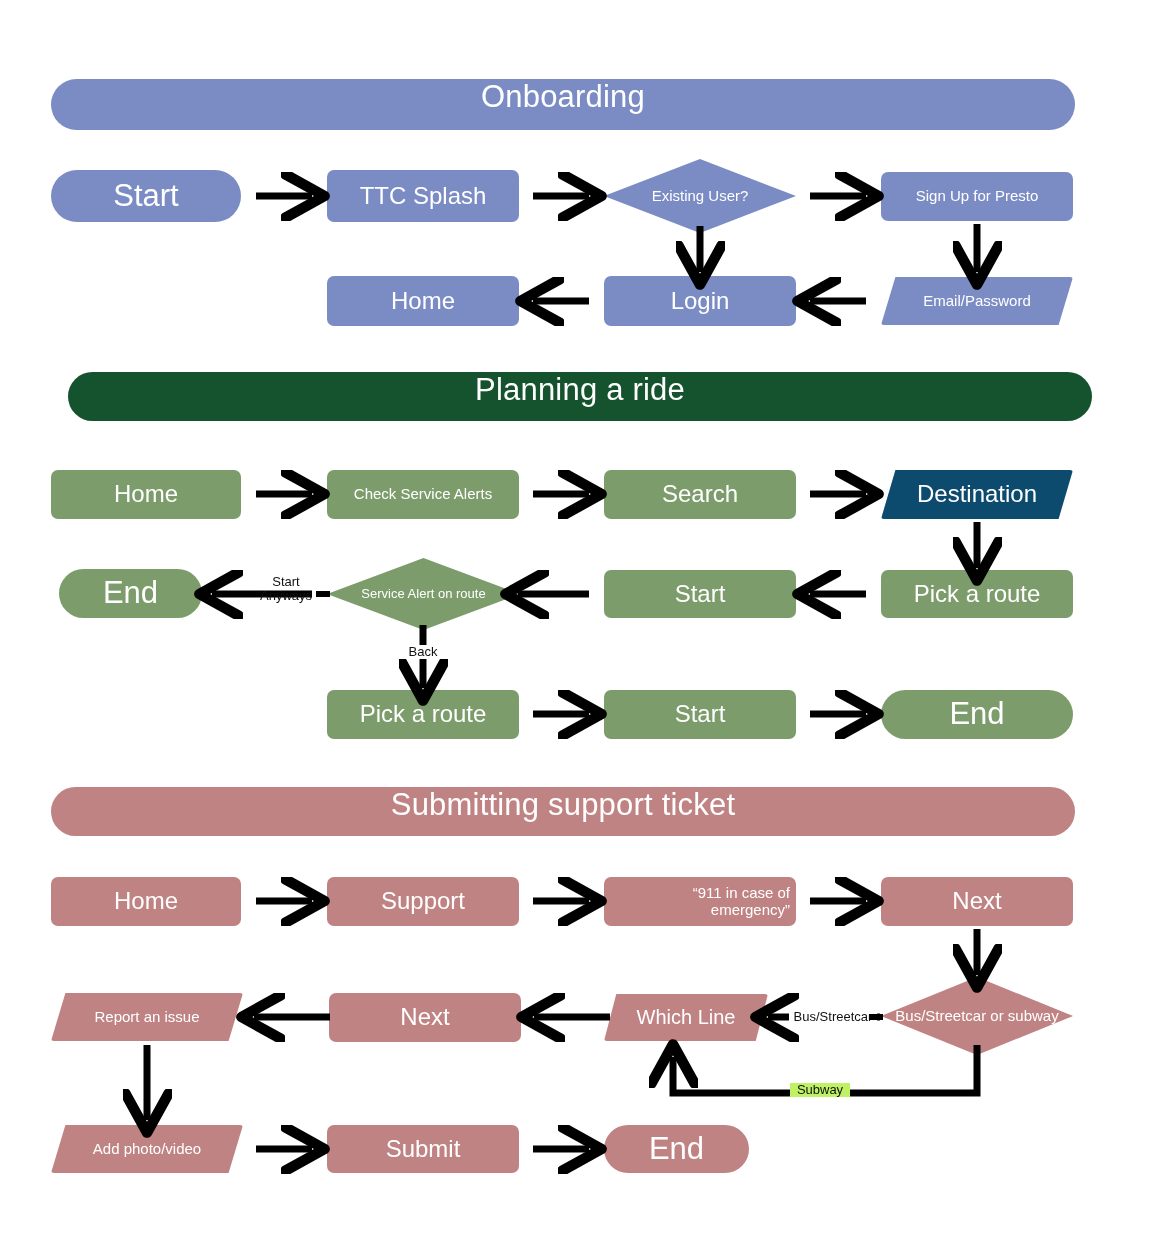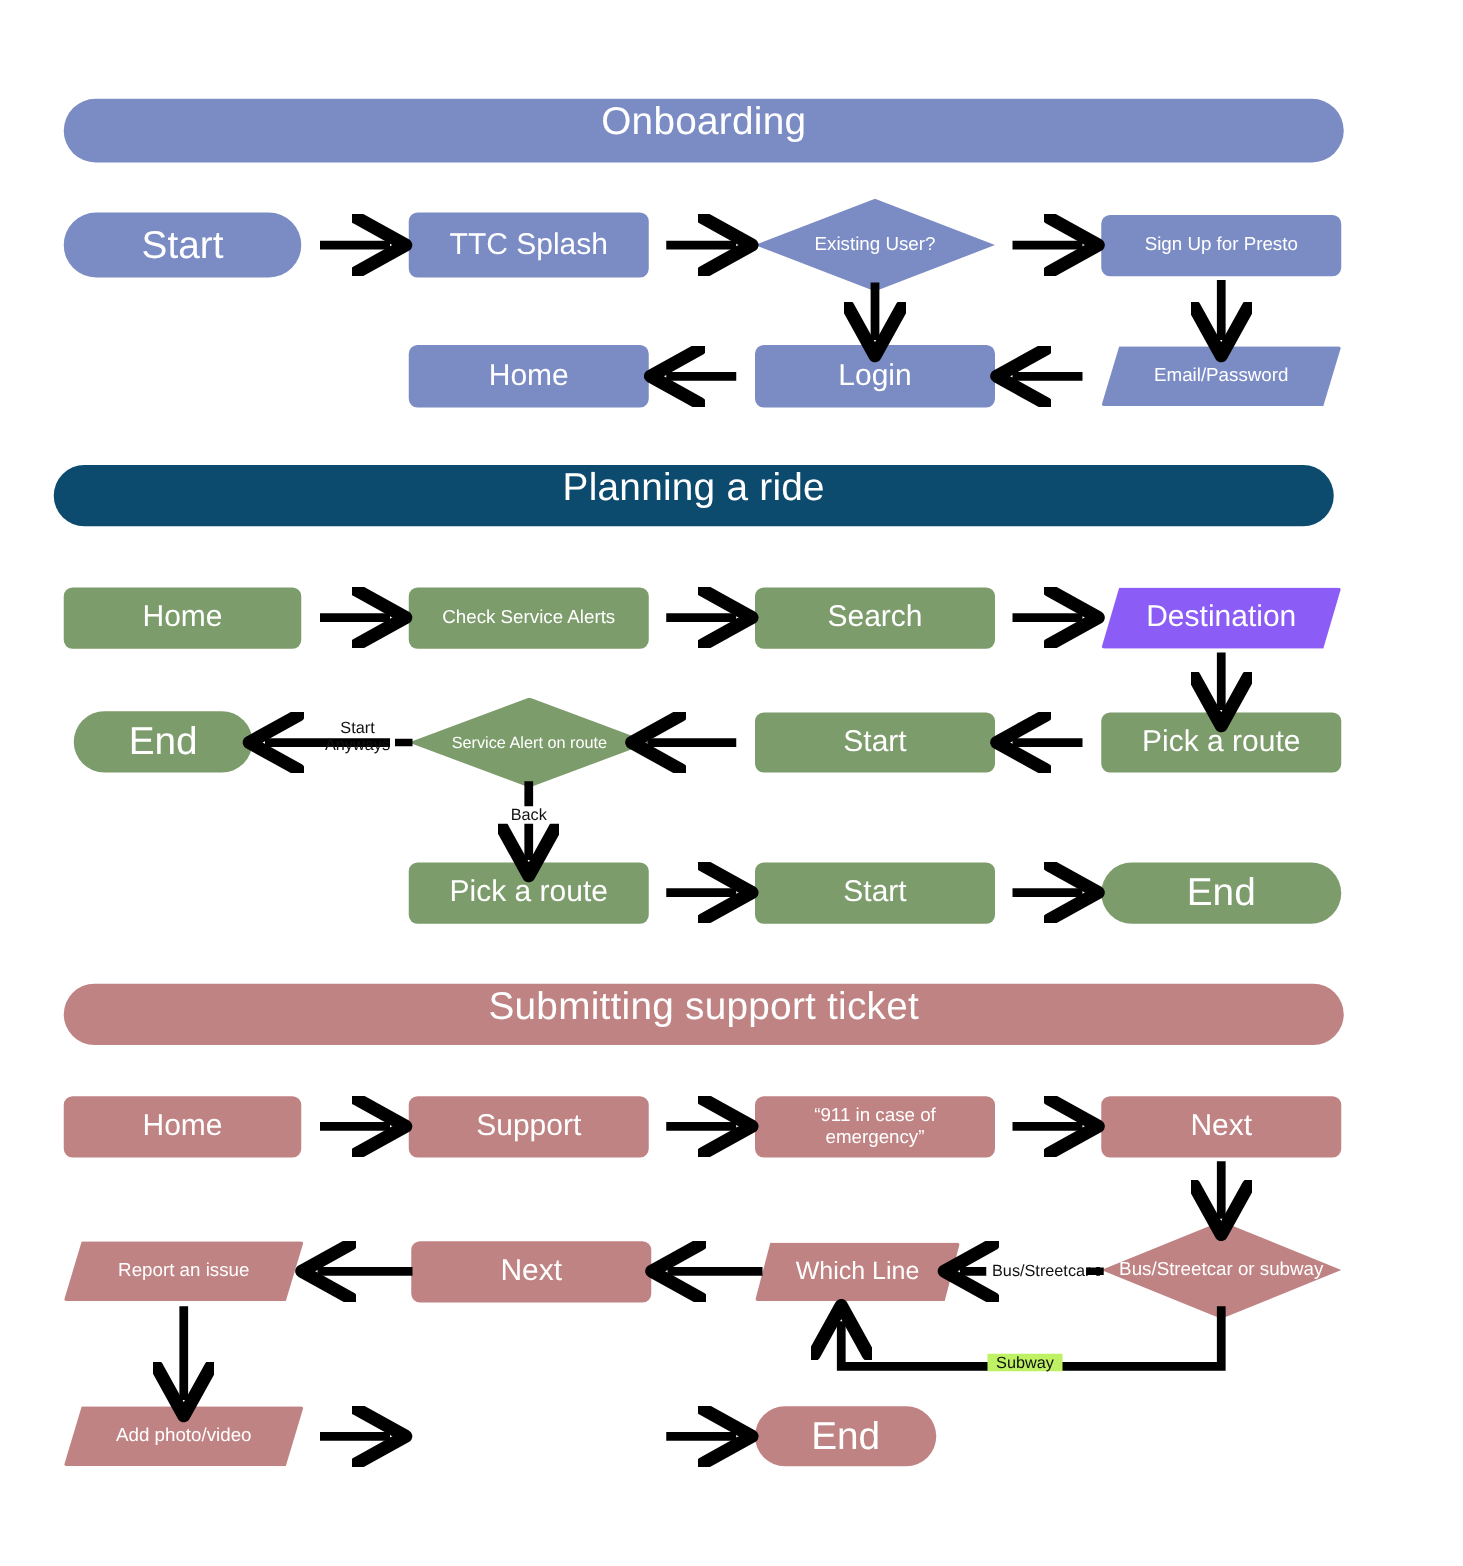--- a/index.html
+++ b/index.html
@@ -183,37 +183,37 @@
   </div>
 
   <div class="node rect t-lg" style="left:604px; top:276px; width:192px; height:50px; background:#7b8bc4;">
     <span>Login</span>
   </div>
 
   <div class="node rect t-lg" style="left:327px; top:276px; width:192px; height:50px; background:#7b8bc4;">
     <span>Home</span>
   </div>
 
-  <div class="banner" style="left:43px; top:372px; width:1024px; height:49px; background:#0c4a6e;">
+  <div class="banner" style="left:68px; top:372px; width:1024px; height:49px; background:#14532d;">
     <span>Planning a ride</span>
   </div>
 
   <div class="node rect t-lg" style="left:51px; top:470px; width:190px; height:49px; background:#7d9c6b;">
     <span>Home</span>
   </div>
 
   <div class="node rect t-sm" style="left:327px; top:470px; width:192px; height:49px; background:#7d9c6b;">
     <span>Check Service Alerts</span>
   </div>
 
   <div class="node rect t-lg" style="left:604px; top:470px; width:192px; height:49px; background:#7d9c6b;">
     <span>Search</span>
   </div>
 
-  <div class="node para t-lg" style="left:881px; top:470px; width:192px; height:49px; background:#8b5cf6;">
+  <div class="node para t-lg" style="left:881px; top:470px; width:192px; height:49px; background:#0c4a6e;">
     <span>Destination</span>
   </div>
 
   <div class="node rect t-lg" style="left:881px; top:570px; width:192px; height:48px; background:#7d9c6b;">
     <span>Pick a route</span>
   </div>
 
   <div class="node rect t-lg" style="left:604px; top:570px; width:192px; height:48px; background:#7d9c6b;">
     <span>Start</span>
   </div>
@@ -254,21 +254,21 @@
   </div>
 
   <div class="node rect t-lg" style="left:51px; top:877px; width:190px; height:49px; background:#c08384;">
     <span>Home</span>
   </div>
 
   <div class="node rect t-lg" style="left:327px; top:877px; width:192px; height:49px; background:#c08384;">
     <span>Support</span>
   </div>
 
-  <div class="node rect t-sm" style="left:604px; top:877px; width:192px; height:49px; background:#c08384;">
+  <div class="node rect t-sm" style="left:604px; top:877px; width:192px; height:49px; background:#c08384;text-align:right;">
     <span>“911 in case of emergency”</span>
   </div>
 
   <div class="node rect t-lg" style="left:881px; top:877px; width:192px; height:49px; background:#c08384;">
     <span>Next</span>
   </div>
 
   <div class="node diamond t-sm" style="left:881px; top:977px; width:192px; height:78px;">
     <div class="dbody" style="background:#c08384;"></div>
     <span class="dlabel">Bus/Streetcar or subway</span>
@@ -283,20 +283,23 @@
   </div>
 
   <div class="node para t-sm" style="left:51px; top:993px; width:192px; height:48px; background:#c08384;">
     <span>Report an issue</span>
   </div>
 
   <div class="node para t-sm" style="left:51px; top:1125px; width:192px; height:48px; background:#c08384;">
     <span>Add photo/video</span>
   </div>
 
+  <div class="node rect t-lg" style="left:327px; top:1125px; width:192px; height:48px; background:#c08384;">
+    <span>Submit</span>
+  </div>
 
   <div class="node stadium t-xl" style="left:604px; top:1125px; width:145px; height:48px; background:#c08384;">
     <span>End</span>
   </div>
 
   <div class="elabel" style="left:789px; top:1010px; width:88px; background:#ffffff;">
     <span>Bus/Streetcar</span>
   </div>
   <div class="dash" style="left:869px; top:1014px; width:14px; height:6px;"></div>
 

